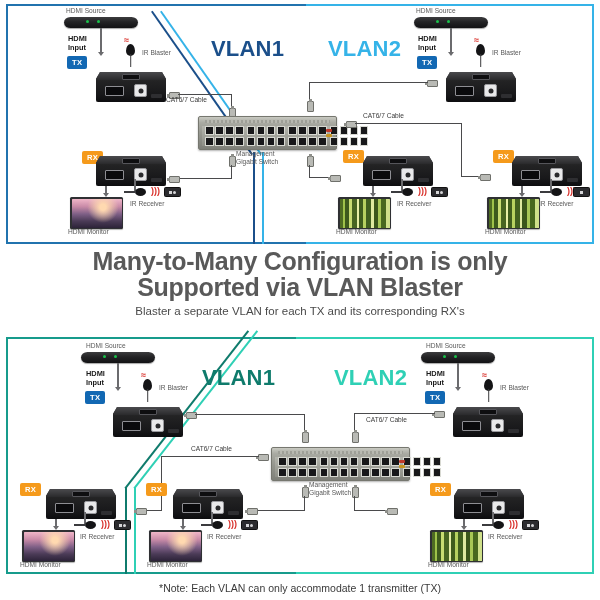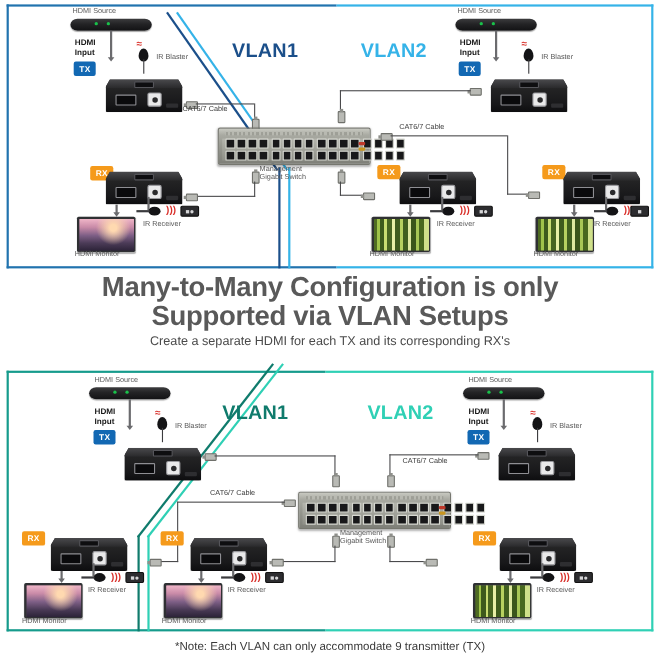--- a/index.html
+++ b/index.html
@@ -8,21 +8,21 @@
     font-family:"Liberation Sans", sans-serif;
     overflow:hidden;position:relative;
   }
   .panel{position:absolute;left:6px;width:588px;box-sizing:border-box;background:#fff;}
   #top-panel{top:4px;height:240px;}
   #bottom-panel{top:337px;height:237px;}
   .bdr{position:absolute;}
   .stage{position:absolute;inset:0;}
 
   
-  .vlan-label{position:absolute;font-size:18px;font-weight:600;letter-spacing:.2px;white-space:nowrap;}
+  .vlan-label{position:absolute;font-size:22px;font-weight:600;letter-spacing:.2px;white-space:nowrap;}
   .cap{position:absolute;font-size:6.6px;color:#595959;white-space:nowrap;}
   .cap-dk{position:absolute;font-size:7.4px;color:#1a1a1a;font-weight:bold;white-space:nowrap;line-height:9px;}
   .cable-cap{position:absolute;font-size:6.6px;color:#3a3a3a;white-space:nowrap;}
 
   
   .badge{position:absolute;color:#fff;font-size:7.6px;font-weight:bold;
     padding:2px 5px;border-radius:2px;letter-spacing:.3px;}
   .badge.tx{background:#1268b3;}
   .badge.rx{background:#f59a1b;}
 
@@ -353,22 +353,22 @@
     <div class="wave" style="left:561px;top:183px;">)))</div>
     <div class="remote" style="left:567px;top:183px;">
       <i></i>
     </div>
     <div class="cap" style="left:533px;top:196px;">IR Receiver</div>
   </div>
 </div>
 
 <div id="heading">
   <div class="h1">Many-to-Many Configuration is only</div>
-  <div class="h1">Supported via VLAN Setups</div>
-  <div class="h2">Create a separate HDMI for each TX and its corresponding RX's</div>
+  <div class="h1">Supported via VLAN Blaster</div>
+  <div class="h2">Blaster a separate VLAN for each TX and its corresponding RX's</div>
 </div>
 
 <div class="panel" id="bottom-panel">
   <div class="bdr" style="left:0;top:0;width:290px;height:2px;background:#169b8c;"></div>
   <div class="bdr" style="left:290px;top:0;width:298px;height:2px;background:#2fd0b5;"></div>
   <div class="bdr" style="left:0;top:0;width:2px;height:237px;background:#169b8c;"></div>
   <div class="bdr" style="right:0;top:0;width:2px;height:237px;background:#2fd0b5;"></div>
   <div class="bdr" style="left:0;bottom:0;width:290px;height:2px;background:#169b8c;"></div>
   <div class="bdr" style="left:290px;bottom:0;width:298px;height:2px;background:#2fd0b5;"></div>
 
@@ -593,13 +593,13 @@
       </div>
     <div class="wave" style="left:503px;top:183px;">)))</div>
     <div class="remote" style="left:516px;top:183px;">
       <i></i>
         <i class="r"></i>
     </div>
     <div class="cap" style="left:482px;top:196px;">IR Receiver</div>
   </div>
 </div>
 
-<div id="footnote">*Note: Each VLAN can only accommodate 9 transmitter (TX)</div>
+<div id="footnote">*Note: Each VLAN can only accommodate 1 transmitter (TX)</div>
 
 </body></html>

